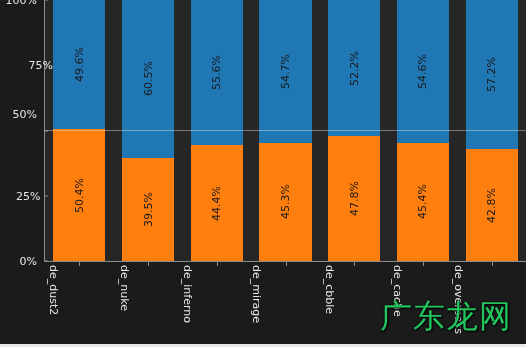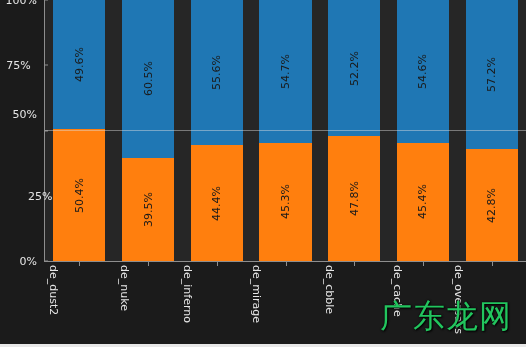--- a/index.html
+++ b/index.html
@@ -242,25 +242,25 @@
         <div class="gridline" style="bottom: 25%; background: rgba(220, 220, 220, 0);"></div>
         <div class="gridline" style="bottom: 50%; background: rgba(225, 225, 225, 0.45);"></div>
         <div class="gridline" style="bottom: 75%; background: rgba(220, 220, 220, 0);"></div>
       </div>
   </div>
 
   <div id="yticks">
       <div class="ytickmark" style="position: absolute; left: 44px; top: 261px; width: 4px;"></div>
       <div class="ytick" style="top: 261px; left: 0px; right: auto; width: 42px;">0%</div>
       <div class="ytickmark" style="position: absolute; left: 44px; top: 195.75px; width: 4px;"></div>
-      <div class="ytick" style="top: 195.75px; left: 12px; right: auto; width: 42px; padding-left: 16px;">25%</div>
+      <div class="ytick" style="top: 195.75px; left: 0px; right: auto; width: 42px; padding-left: 16px;">25%</div>
       <div class="ytickmark" style="position: absolute; left: 44px; top: 130.5px; width: 4px;"></div>
       <div class="ytick" style="top: 114px; left: 0px; right: auto; width: 42px;">50%</div>
       <div class="ytickmark" style="position: absolute; left: 44px; top: 65.25px; width: 4px;"></div>
-      <div class="ytick" style="top: 65.25px; left: 0px; right: auto; width: 42px; text-align: center;">75%</div>
+      <div class="ytick" style="top: 65.25px; left: 16px; right: auto; width: 42px;">75%</div>
       <div class="ytickmark" style="position: absolute; left: 44px; top: 0px; width: 4px;"></div>
       <div class="ytick" style="top: 0px; left: 0px; right: auto; width: 42px;">100%</div>
     </div>
 
   <div id="xlabels">
       <div class="xlabel-slot">
         <span class="xlabel">de_dust2</span>
       </div>
       <div class="xlabel-slot">
         <span class="xlabel">de_nuke</span>

